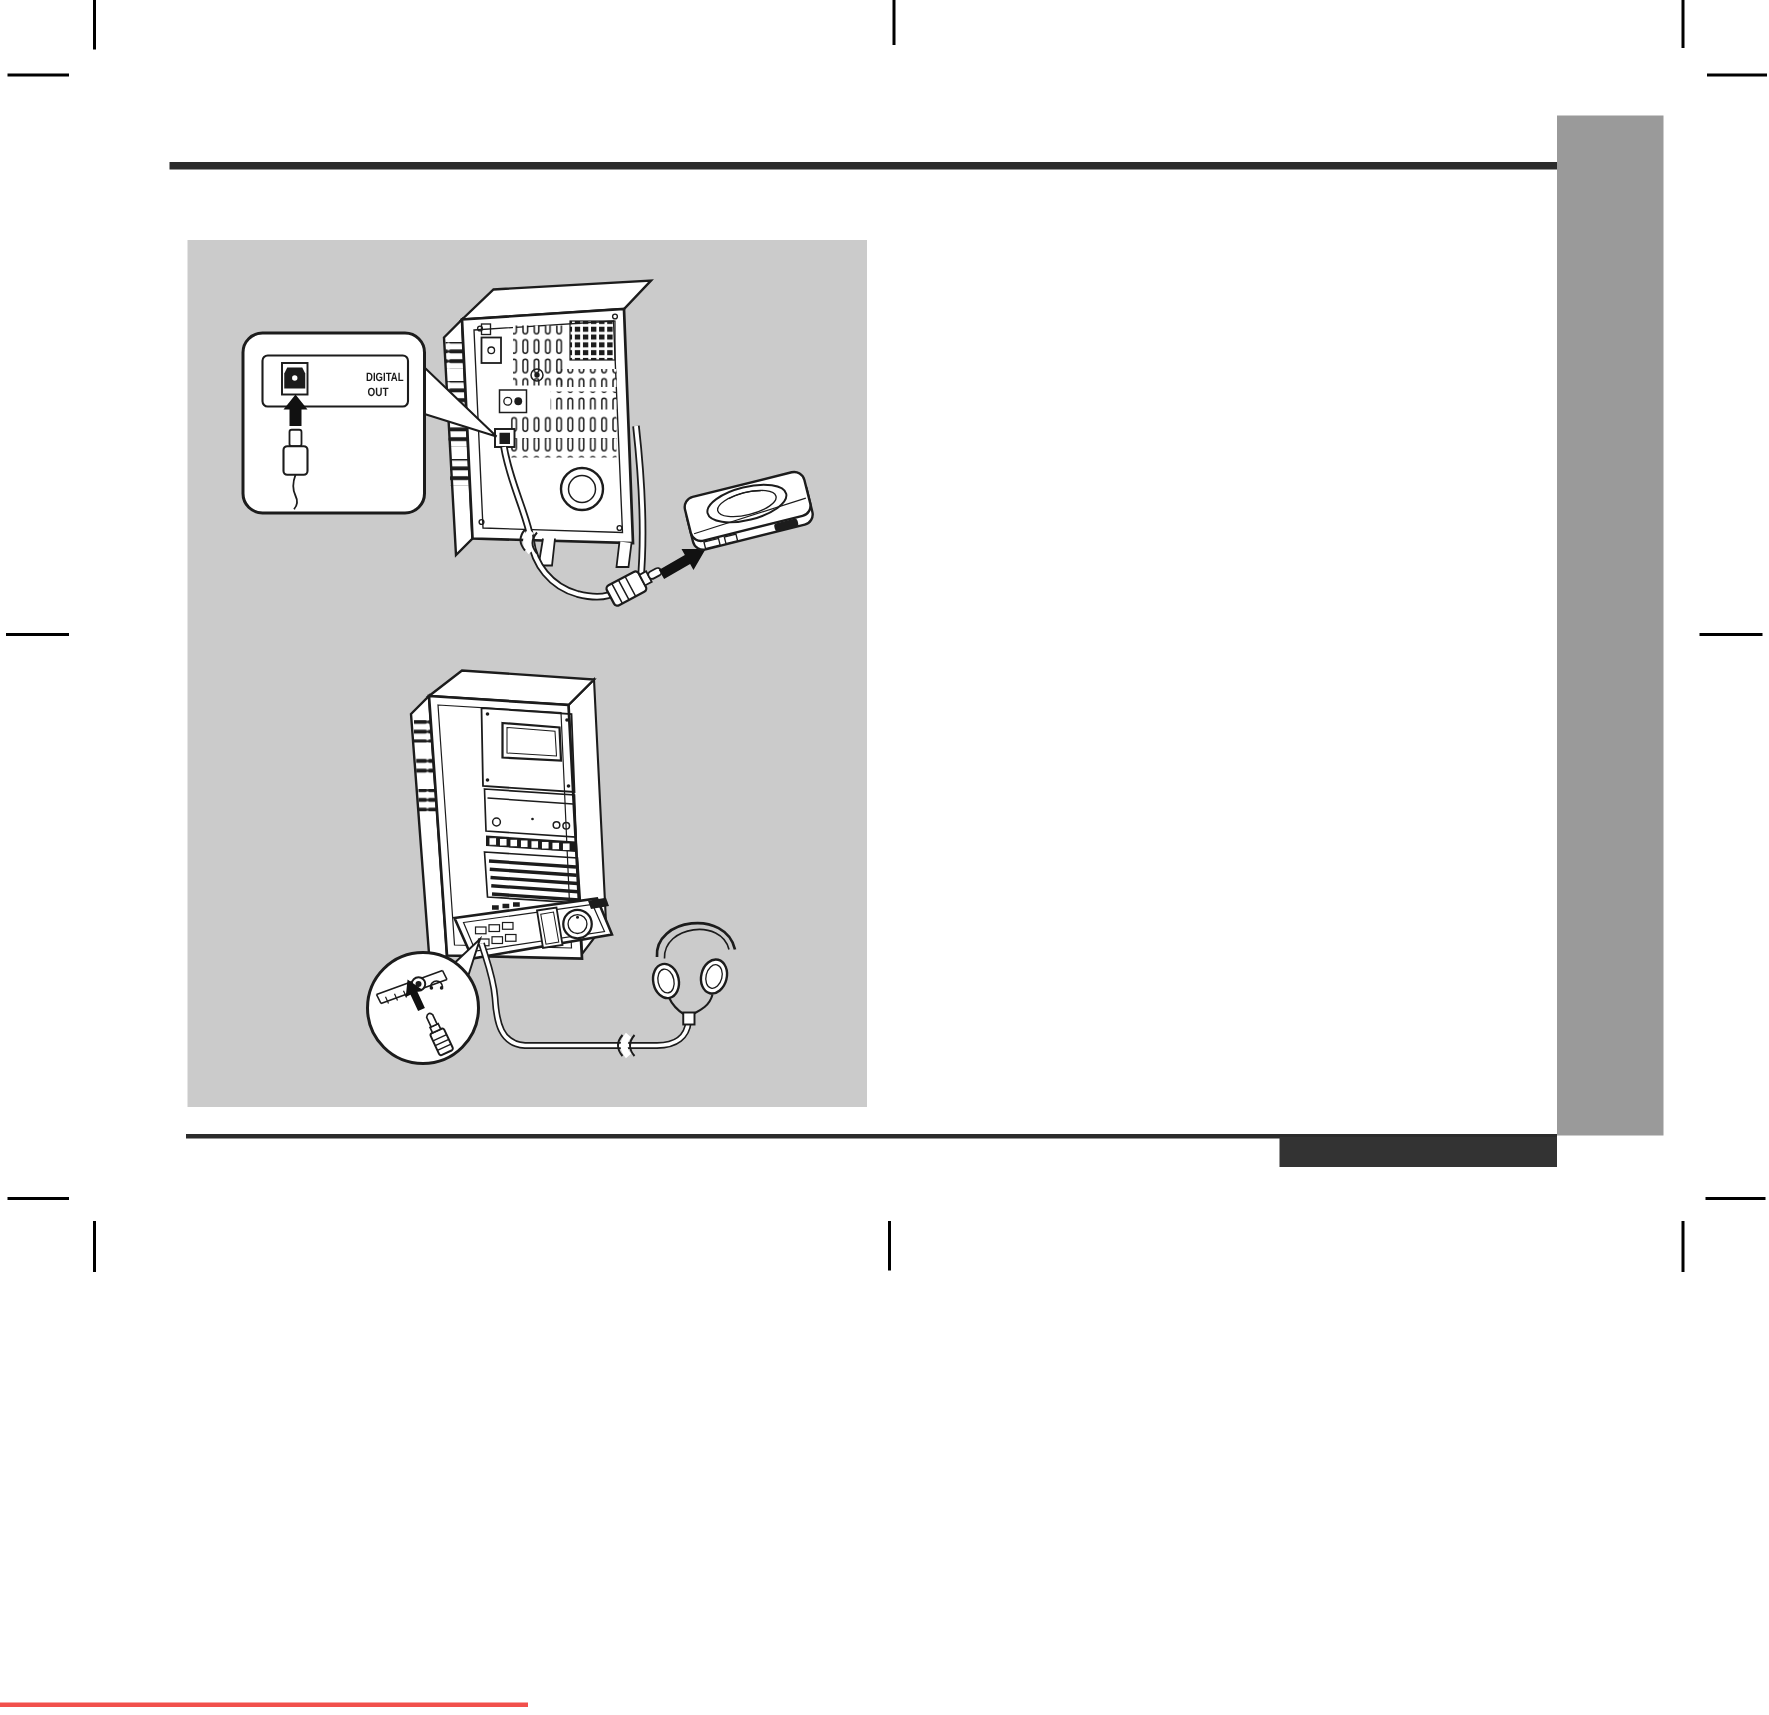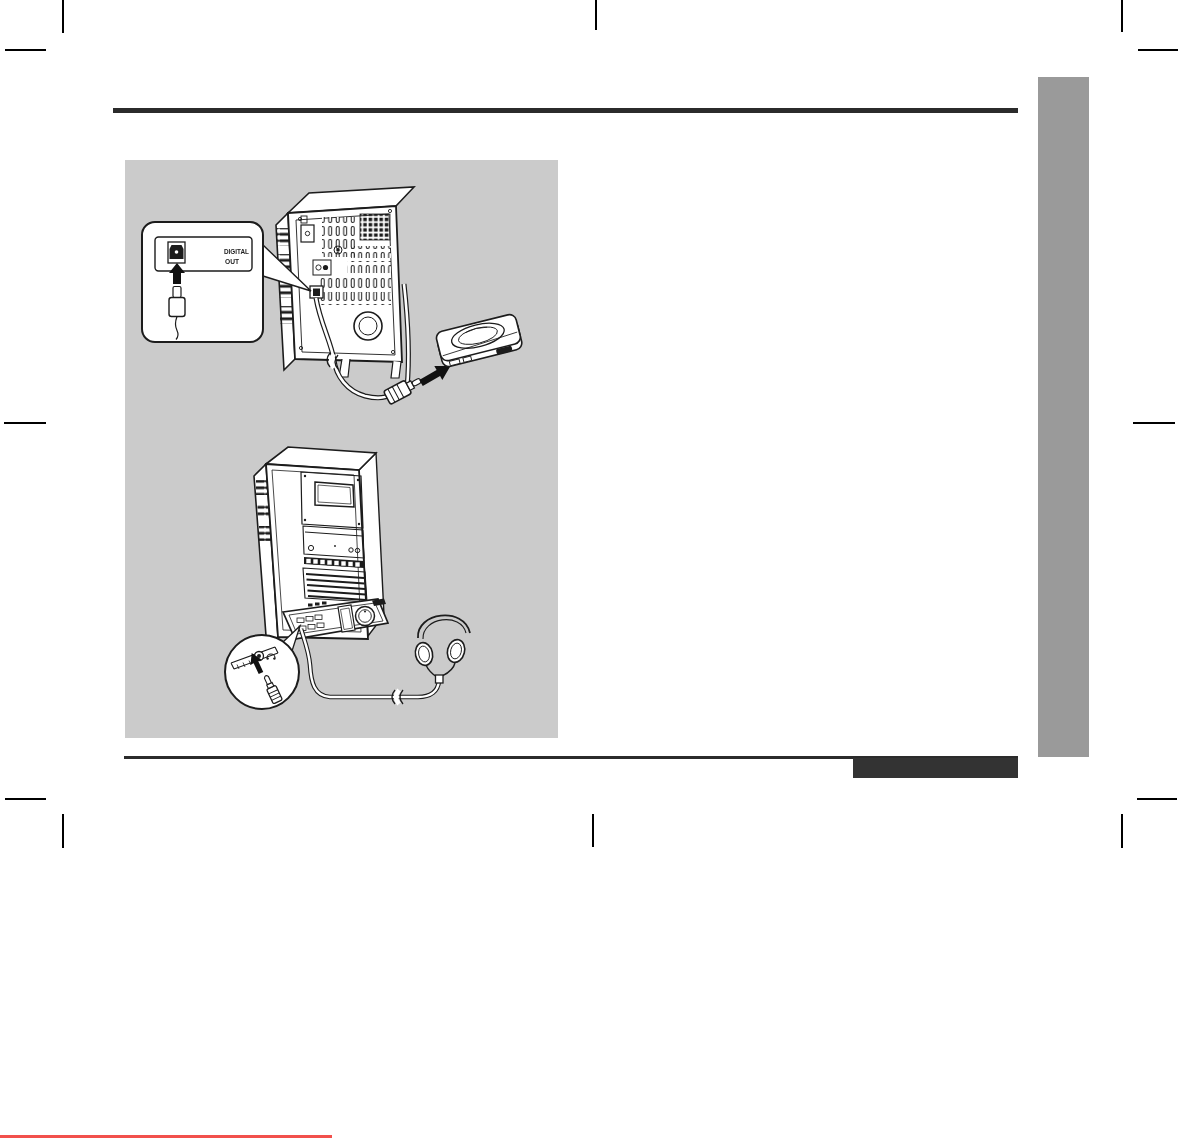--- a/index.html
+++ b/index.html
@@ -1,20 +1,20 @@
 <!DOCTYPE html>
 <html><head>
 <meta charset="utf-8">
 <style>
   html,body{margin:0;padding:0;}
   body{
     width:1179px;height:1143px;position:relative;overflow:hidden;
     background:#ffffff;font-family:"Liberation Sans", sans-serif;
   }
-  .abs{position:absolute;}
+  .abs{position:absolute;padding-left:20px;}
   
   .mark{position:absolute;background:#000;}
   .m-tl-v{left:62px;top:0;width:1.5px;height:33px;}
   .m-tl-h{left:5px;top:49px;width:41px;height:1.5px;}
   .m-tc-v{left:595px;top:0;width:1.5px;height:30px;}
   .m-tr-v{left:1121px;top:0;width:1.5px;height:32px;}
   .m-tr-h{left:1138px;top:49px;width:40px;height:1.5px;}
   .m-ml-h{left:4px;top:422px;width:42px;height:1.5px;}
   .m-mr-h{left:1133px;top:422px;width:42px;height:1.5px;}
   .m-bl-h{left:5px;top:798px;width:41px;height:1.5px;}

